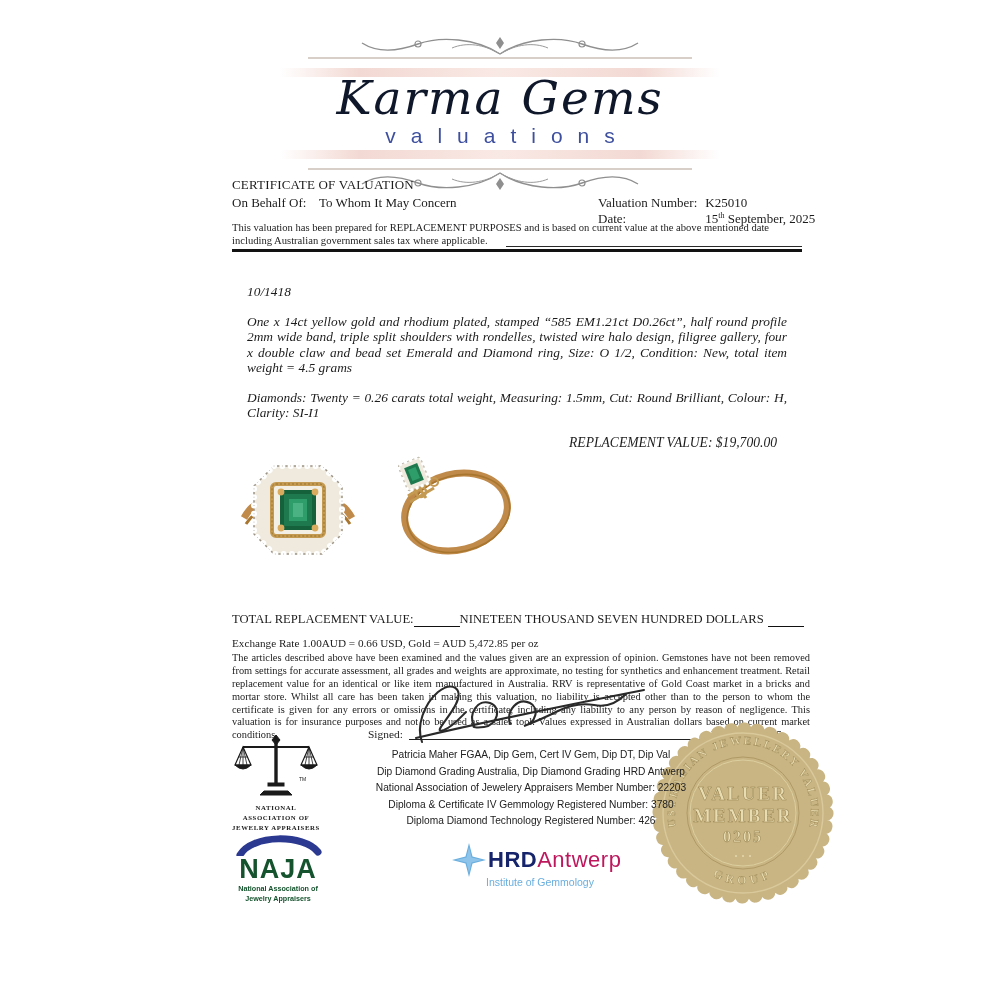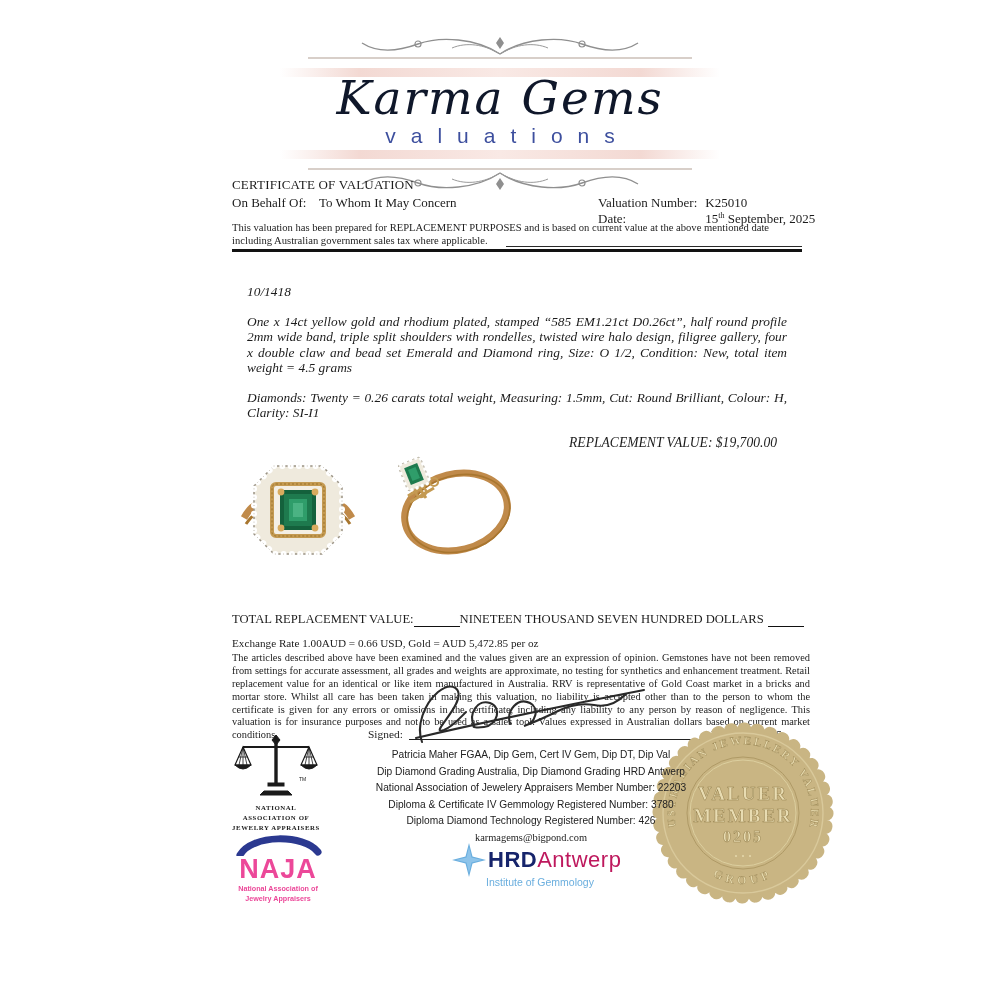--- a/index.html
+++ b/index.html
@@ -54,21 +54,21 @@
               font-size:11.4px;}
   .sig-line{flex:1;border-bottom:1px solid #222;height:12px;margin:0 6px;}
   .valuer-no{font-size:10.8px;}
   .creds{position:absolute;left:296px;top:747px;width:470px;text-align:center;z-index:3;
          font-family:"Liberation Sans",sans-serif;font-size:10.2px;line-height:1.62;color:#222;}
   .creds .email{font-family:"Liberation Serif",serif;font-size:10.4px;}
 
   
   .scales{position:absolute;left:228px;top:733px;width:96px;text-align:center;}
   .scales-text{font-size:6.8px;font-weight:bold;letter-spacing:.6px;line-height:1.5;margin-top:2px;}
-  .naja{position:absolute;left:232px;top:830px;width:92px;text-align:center;color:#ec4899;}
+  .naja{position:absolute;left:232px;top:830px;width:92px;text-align:center;color:#14532d;}
   .naja-word{font-family:"Liberation Sans",sans-serif;font-weight:bold;font-size:27px;
              letter-spacing:1px;line-height:.9;margin-top:-3px;}
   .naja-text{font-family:"Liberation Sans",sans-serif;font-weight:bold;font-size:7.2px;line-height:1.35;margin-top:3px;}
   .hrd{position:absolute;left:452px;top:843px;width:220px;}
   .hrd-row{display:flex;align-items:center;}
   .hrd-words{font-family:"Liberation Sans",sans-serif;font-size:22px;letter-spacing:.5px;}
   .hrd-hrd{color:#16246b;font-weight:bold;}
   .hrd-antwerp{color:#be185d;}
   .hrd-sub{font-family:"Liberation Sans",sans-serif;font-size:10.5px;color:#6aaede;margin:-1px 0 0 34px;}
   .seal{position:absolute;left:650px;top:720px;z-index:1;}
@@ -196,21 +196,20 @@
     <span>Signed:</span>
     <span class="sig-line"></span>
     <span class="valuer-no">Valuer No. 0205</span>
   </div>
   <div class="creds">
     <div>Patricia Maher FGAA, Dip Gem, Cert IV Gem, Dip DT, Dip Val</div>
     <div>Dip Diamond Grading Australia, Dip Diamond Grading HRD Antwerp</div>
     <div>National Association of Jewelery Appraisers Member Number: 22203</div>
     <div>Diploma &amp; Certificate IV Gemmology Registered Number: 3780</div>
     <div>Diploma Diamond Technology Registered Number: 426</div>
-    <div class="email">karmagems@bigpond.com</div>
   </div>
 
   <div class="scales">
     <svg width="86" height="64" viewBox="0 0 86 64">
       <g stroke="#1a1a1a" fill="none">
         <path d="M43,2 l4,5 -4,5 -4,-5 z" fill="#1a1a1a"></path>
         <line x1="43" y1="10" x2="43" y2="50" stroke-width="3.4"></line>
         <line x1="10" y1="14" x2="76" y2="14" stroke-width="2.2"></line>
         <path d="M10,14 L2,32 L18,32 Z" stroke-width="1.2"></path>
         <path d="M10,14 L6,32 M10,14 L10,32 M10,14 L14,32 M5,24 L15,24" stroke-width=".8"></path>

